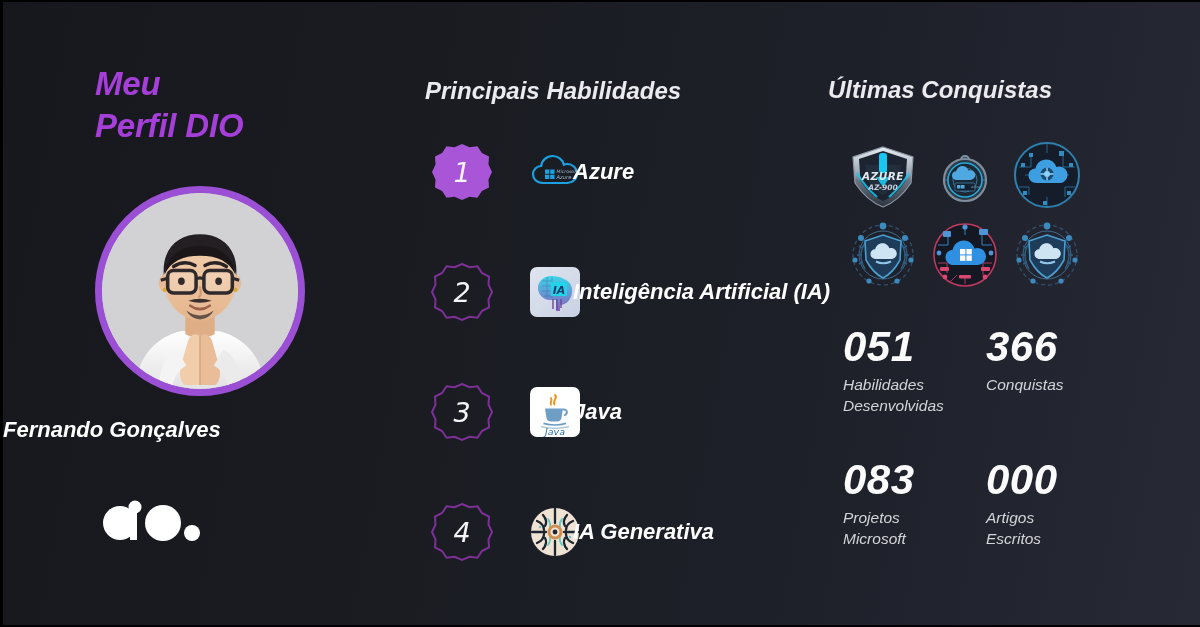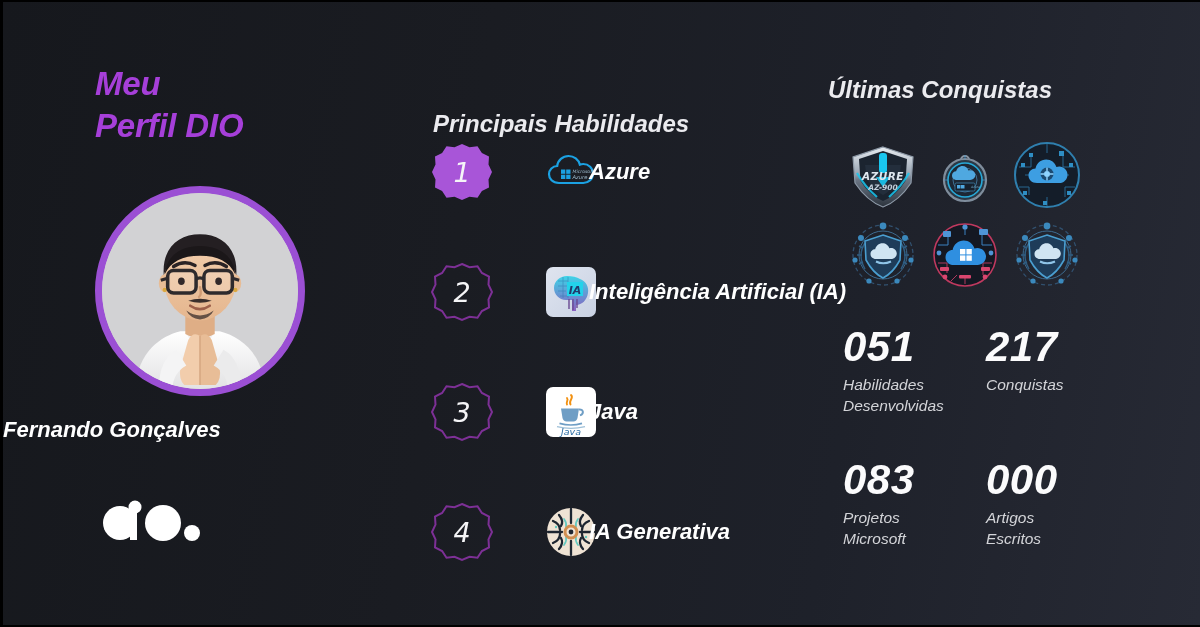--- a/index.html
+++ b/index.html
@@ -41,37 +41,37 @@
   #profile-name {
     position: absolute; left: 0; top: 415px; width: 400px;
     text-align: left;
     color: #ffffff; font-size: 22px; font-weight: 700;
   }
   #dio-logo { position: absolute; left: 94px; top: 492px; width: 108px; height: 48px; }
 
   
   #skills-col { position: absolute; left: 410px; top: 0; width: 415px; height: 627px; }
   #skills-heading {
-    position: absolute; left: 20px; top: 75px;
-    color: #ebebef; font-size: 24px; font-weight: 700; margin-top: 33px;
+    position: absolute; left: 12px; top: 75px;
+    color: #ebebef; font-size: 24px; font-weight: 700;
   }
   .skill-row {
     position: absolute; left: 18px;
     width: 400px; height: 72px;
     display: flex; align-items: center;
   }
   .rank-badge { position: relative; width: 62px; height: 62px; flex: 0 0 62px; }
   .rank-badge svg { position: absolute; inset: 0; width: 62px; height: 62px; }
   .rank-num {
     position: absolute; inset: 0;
     display: flex; align-items: center; justify-content: center;
     color: #f5f5f7; font-size: 27px; font-weight: 400;
     font-family: "DejaVu Sans", sans-serif;
   }
-  .skill-icon { width: 50px; height: 50px; margin-left: 36px; flex: 0 0 50px; padding-left: 17px; }
+  .skill-icon { width: 50px; height: 50px; margin-left: 20px; flex: 0 0 50px; padding-left: 17px; }
   .skill-icon svg { width: 50px; height: 50px; display: block; }
   .skill-label {
     margin-left: 10px;
     color: #ffffff; font-size: 22px; font-weight: 700;
     white-space: nowrap;
   }
 
   
   #ach-col { position: absolute; left: 825px; top: 0; width: 375px; height: 627px; }
   #ach-heading {
@@ -453,21 +453,21 @@
       </div>
     </div>
 
     <div id="stats-grid">
       <div class="stat-cell">
         <div class="stat-num">051</div>
         <div class="stat-label">Habilidades
 Desenvolvidas</div>
       </div>
       <div class="stat-cell">
-        <div class="stat-num">217</div>
+        <div class="stat-num">366</div>
         <div class="stat-label">Conquistas</div>
       </div>
       <div class="stat-cell bottom">
         <div class="stat-num">083</div>
         <div class="stat-label">Projetos
 Microsoft</div>
       </div>
       <div class="stat-cell bottom">
         <div class="stat-num">000</div>
         <div class="stat-label">Artigos

